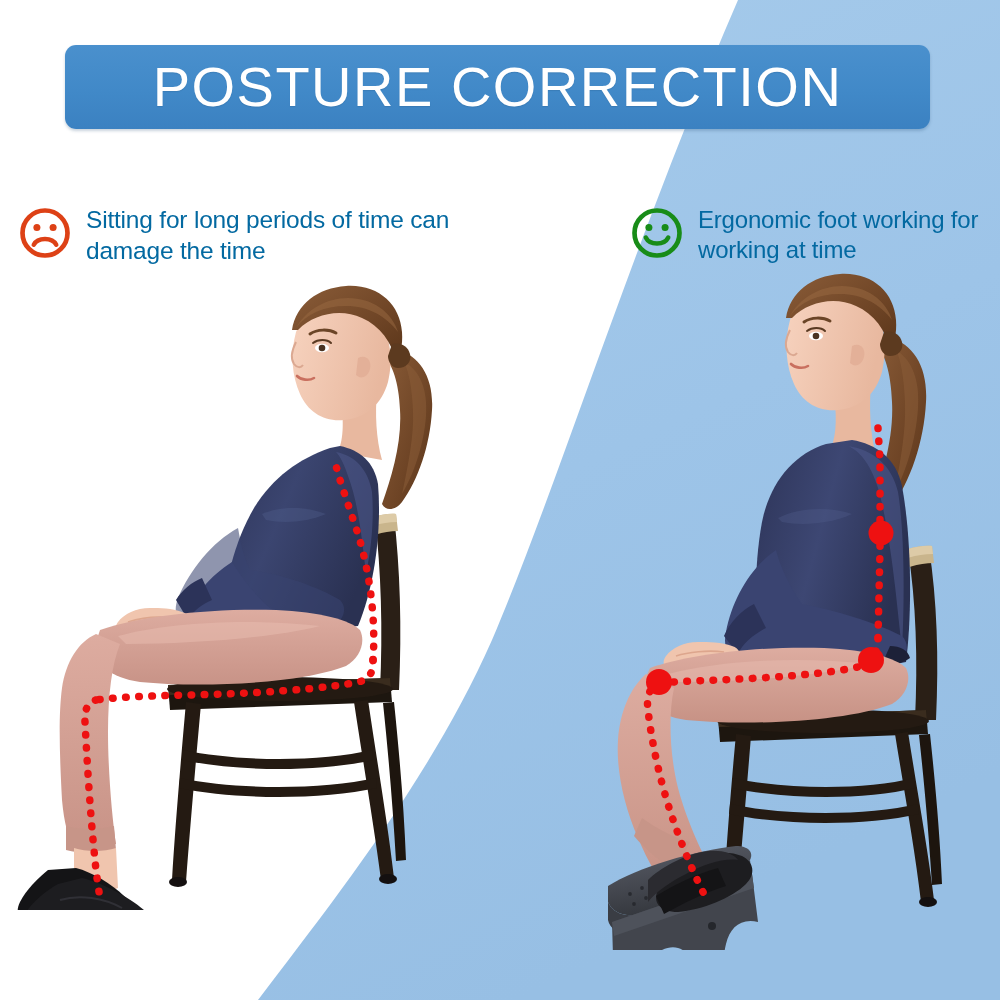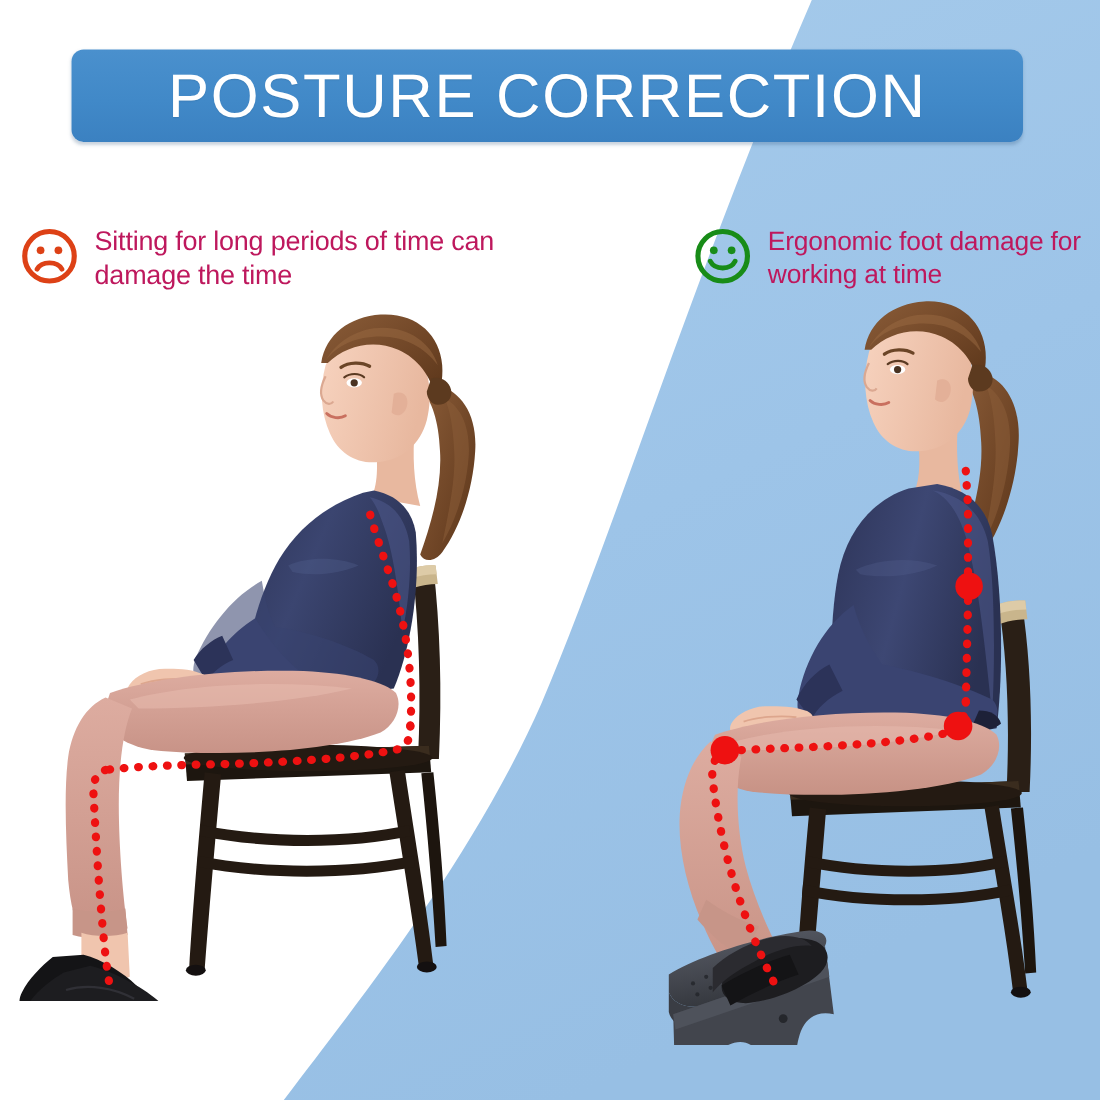--- a/index.html
+++ b/index.html
@@ -34,21 +34,21 @@
     font-family:"Liberation Sans", sans-serif;
     text-shadow:0 1px 1px rgba(30,70,110,.18);
   }
 
   
   .caption{position:absolute;display:flex;align-items:flex-start;gap:14px;}
   .caption-left{left:18px;top:205px;width:470px;}
   .caption-right{left:630px;top:205px;width:360px;}
   .face-icon{flex:0 0 auto;width:54px;height:54px;margin-top:1px;}
   .caption-text{
-    font-size:24.5px;line-height:1.25;color:#be185d;
+    font-size:24.5px;line-height:1.25;color:#0369a1;
     font-family:"Liberation Sans", sans-serif;
     letter-spacing:-0.2px;
   }
   .caption-right .caption-text{font-size:24px;}
 
   
   .figure-svg{position:absolute;}
   #fig-left{left:0px;top:270px;width:470px;height:640px;}
   #fig-right{left:590px;top:250px;width:410px;height:700px;}
 </style>
@@ -88,21 +88,21 @@
   </div>
 
   <div class="caption caption-right">
     <svg class="face-icon" viewBox="0 0 60 60">
       <circle cx="30" cy="30" r="25" fill="none" stroke="#188c18" stroke-width="5.2"></circle>
       <circle cx="21" cy="24" r="3.9" fill="#188c18"></circle>
       <circle cx="39" cy="24" r="3.9" fill="#188c18"></circle>
       <path d="M 17.5,35 C 22,44 38,44 42.5,35" fill="none" stroke="#188c18" stroke-width="5" stroke-linecap="round"></path>
     </svg>
     <div class="caption-text">
-      <div>Ergonomic foot damage for</div>
+      <div>Ergonomic foot working for</div>
       <div>working at time</div>
     </div>
   </div>
 
   <svg id="fig-left" class="figure-svg" viewBox="0 0 470 640">
     <defs>
       <linearGradient id="topGradL" x1="0" y1="0" x2="1" y2="0.5">
         <stop offset="0%" stop-color="#2d3458"></stop>
         <stop offset="45%" stop-color="#3b4570"></stop>
         <stop offset="100%" stop-color="#2a3152"></stop>

